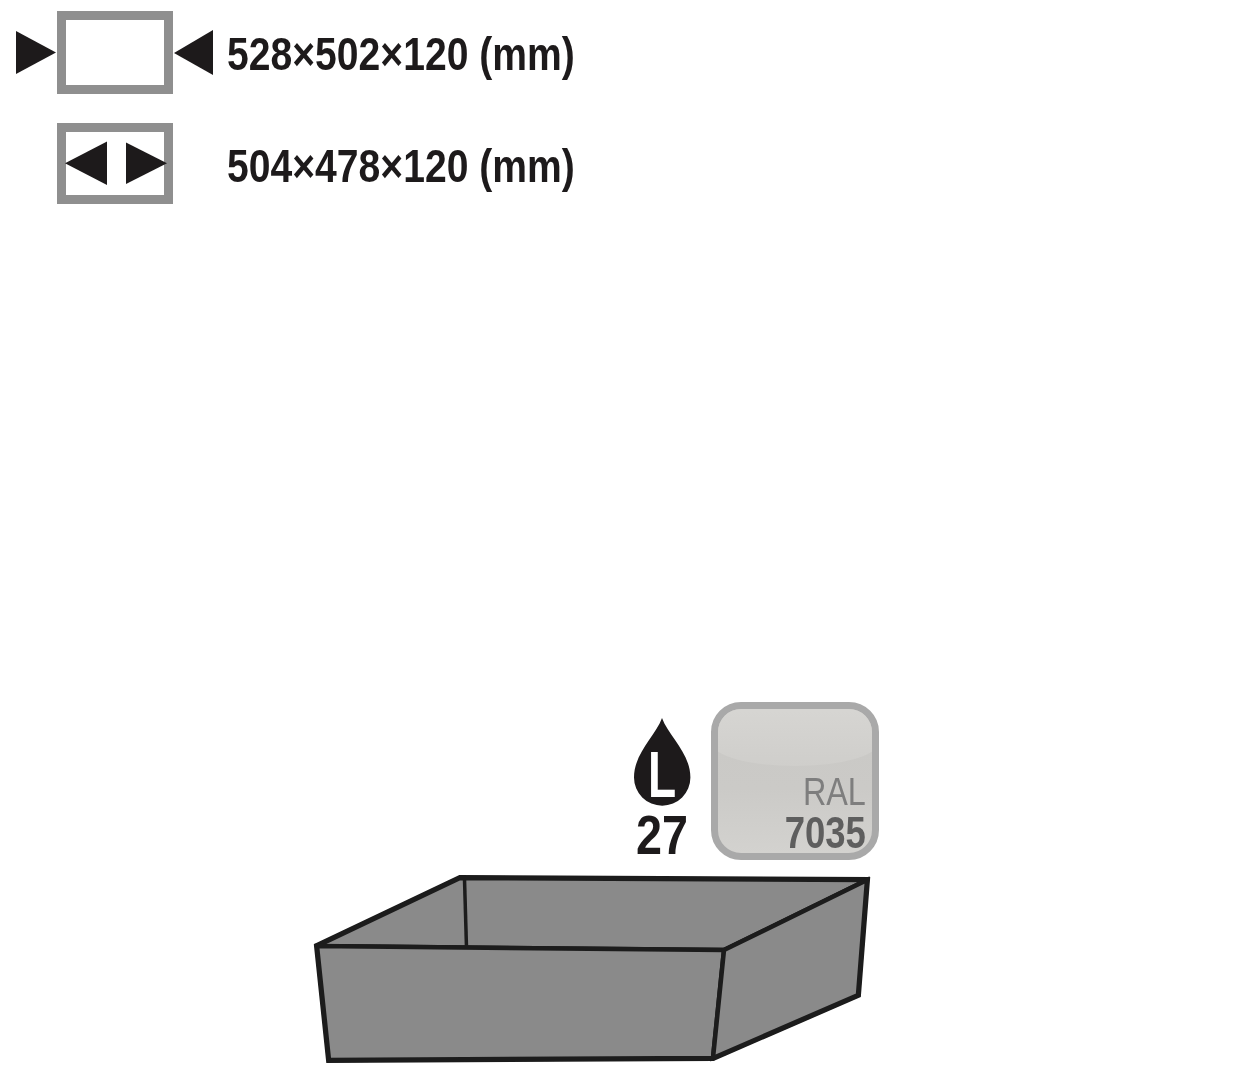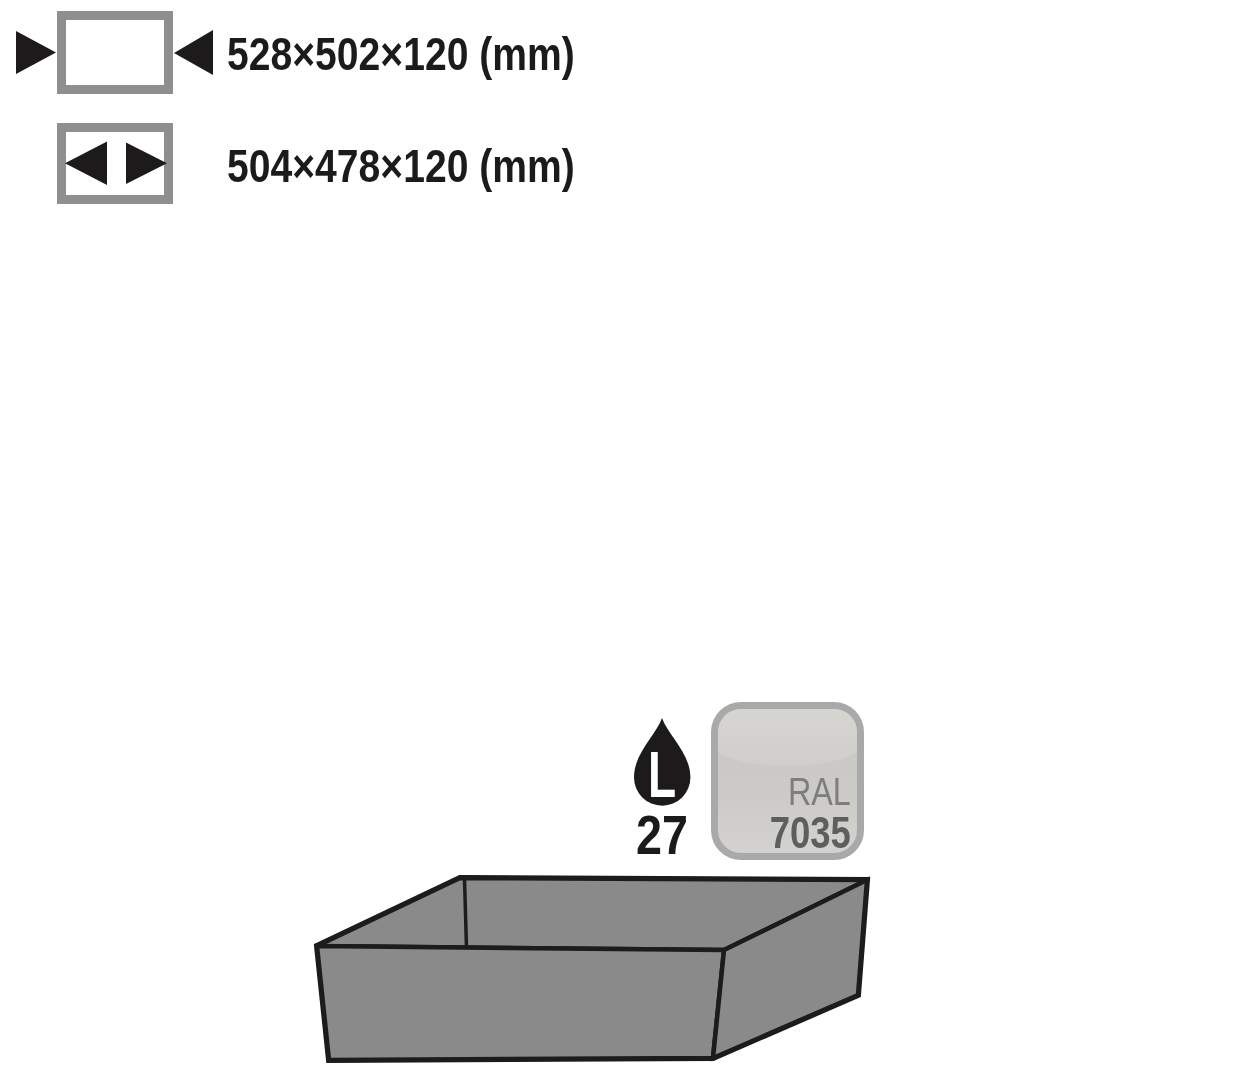--- a/index.html
+++ b/index.html
@@ -55,21 +55,21 @@
     line-height: 1;
     transform: scaleX(0.85);
     transform-origin: center top;
   }
 
   
   .ral-badge {
     position: absolute;
     left: 711px;
     top: 702px;
-    width: 153px;
+    width: 168px;
     height: 158px;
     box-sizing: border-box;
     border: 7px solid #a9a9a9;
     border-radius: 30px;
     background: linear-gradient(to bottom, #c9c8c5 0%, #cbcac7 55%, #d3d2cf 100%);
     overflow: hidden;
   }
   .ral-badge::before {
     content: "";
     position: absolute;

